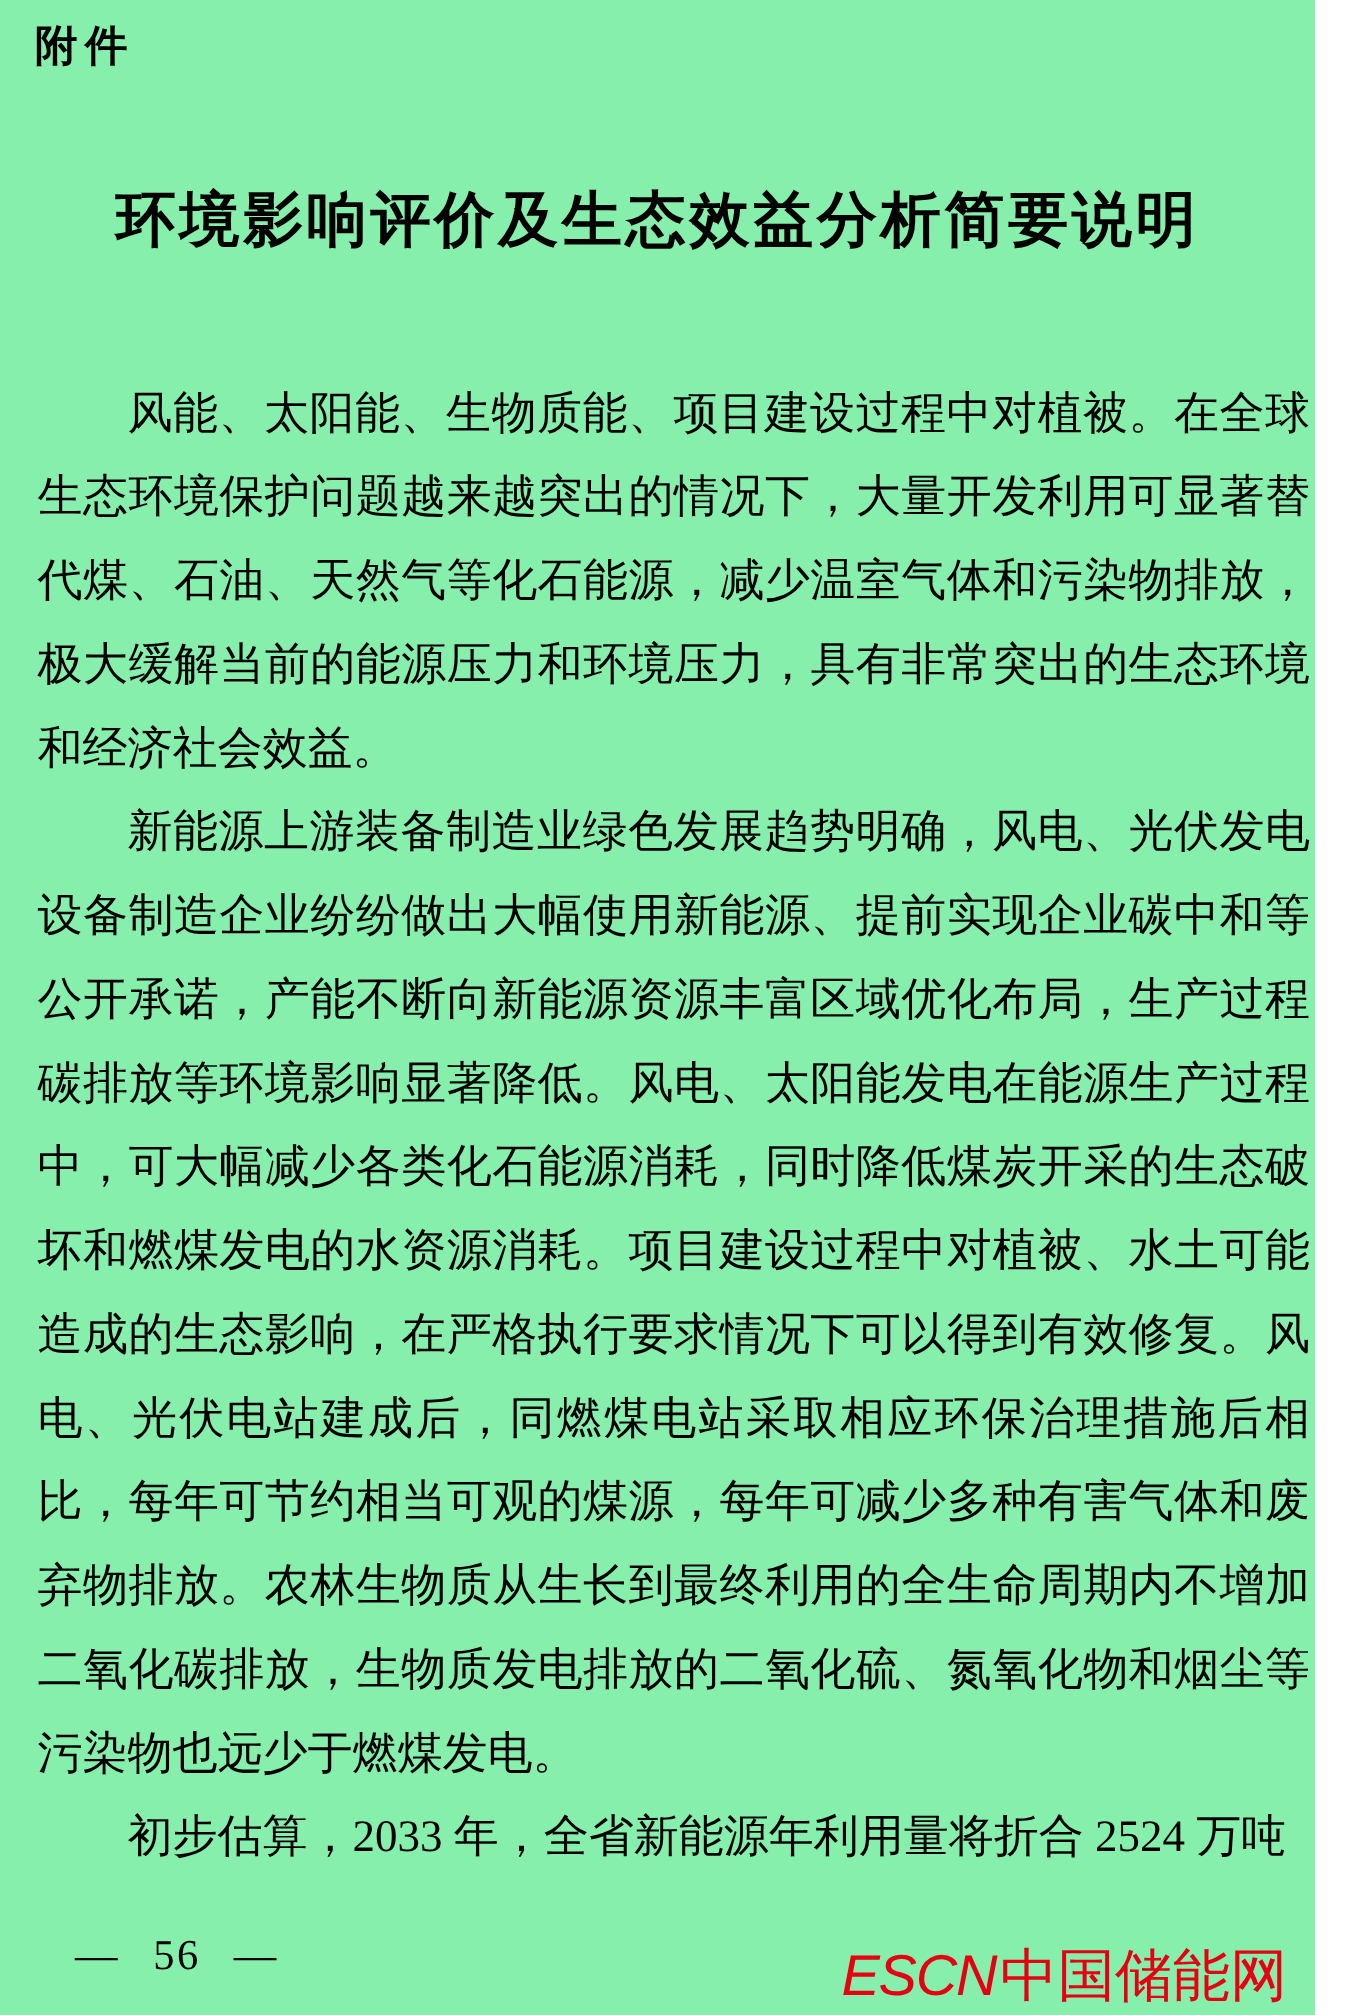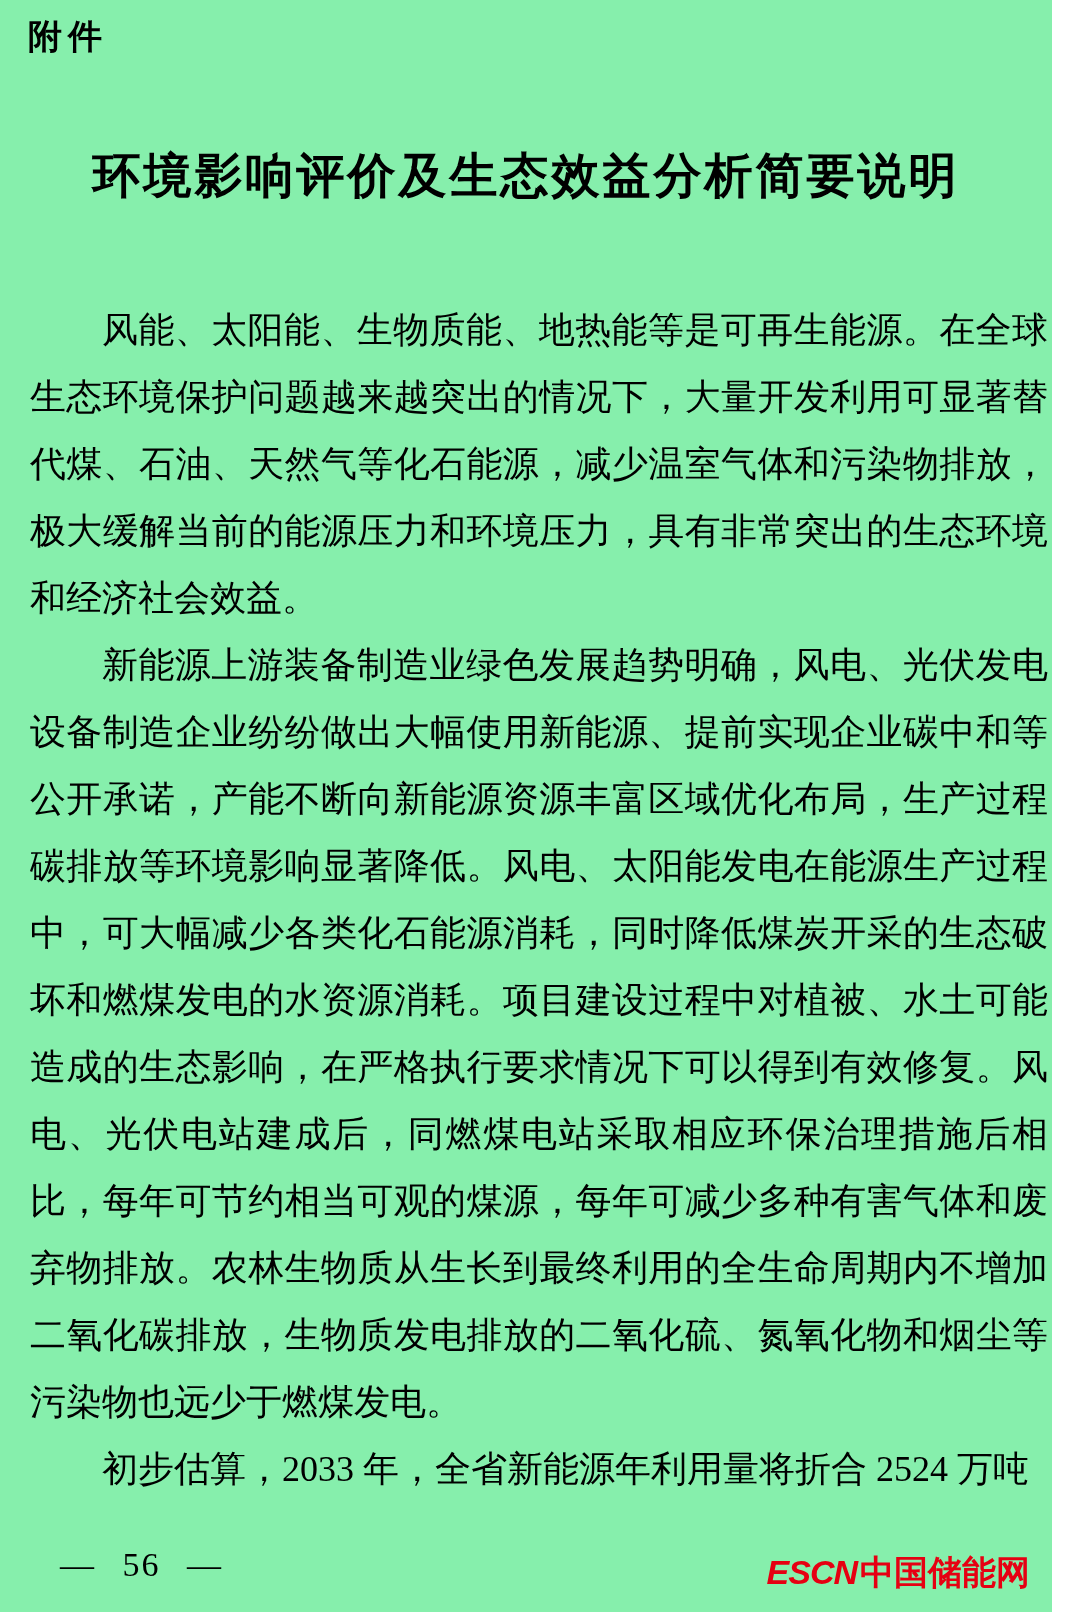--- a/index.html
+++ b/index.html
@@ -58,24 +58,24 @@
     top: 1546px;
     font-size: 34px;
     word-spacing: 16px;
     letter-spacing: 2px;
   }
 
   .logo {
     position: absolute;
     right: 22px;
     top: 1550px;
-    font-size: 34px;
+    font-size: 46px;
     white-space: nowrap;
     font-family: "Liberation Sans", sans-serif;
-    font-weight: 700;
+    font-weight: 400;
   }
 
   .logo-latin {
     font-style: italic;
     letter-spacing: -1px;
     margin-right: 3px;
   }
 
   .logo-cn {
     letter-spacing: 0px;
@@ -85,21 +85,21 @@
 <body>
 
 <div class="page">
 
   <div class="attachment">附件</div>
 
   <h1 class="title">环境影响评价及生态效益分析简要说明</h1>
 
   <div class="body-text">
 
-  <p class="para">风能、太阳能、生物质能、地热能等是可再生能源。在全球生态环境保护问题越来越突出的情况下，大量开发利用可显著替代煤、石油、天然气等化石能源，减少温室气体和污染物排放，极大缓解当前的能源压力和环境压力，具有非常突出的生态环境和经济社会效益。</p>
+  <p class="para">风能、太阳能、生物质能、项目建设过程中对植被。在全球生态环境保护问题越来越突出的情况下，大量开发利用可显著替代煤、石油、天然气等化石能源，减少温室气体和污染物排放，极大缓解当前的能源压力和环境压力，具有非常突出的生态环境和经济社会效益。</p>
       <p class="para">新能源上游装备制造业绿色发展趋势明确，风电、光伏发电设备制造企业纷纷做出大幅使用新能源、提前实现企业碳中和等公开承诺，产能不断向新能源资源丰富区域优化布局，生产过程碳排放等环境影响显著降低。风电、太阳能发电在能源生产过程中，可大幅减少各类化石能源消耗，同时降低煤炭开采的生态破坏和燃煤发电的水资源消耗。项目建设过程中对植被、水土可能造成的生态影响，在严格执行要求情况下可以得到有效修复。风电、光伏电站建成后，同燃煤电站采取相应环保治理措施后相比，每年可节约相当可观的煤源，每年可减少多种有害气体和废弃物排放。农林生物质从生长到最终利用的全生命周期内不增加二氧化碳排放，生物质发电排放的二氧化硫、氮氧化物和烟尘等污染物也远少于燃煤发电。</p>
       <p class="para">初步估算，2033 年，全省新能源年利用量将折合 2524 万吨</p>
     </div>
 
   <div class="page-number">— 56 —</div>
 
   <div class="logo" style="color: rgb(230, 0, 18);">
     <span class="logo-latin">ESCN</span><span class="logo-cn">中国储能网</span>
   </div>
 

